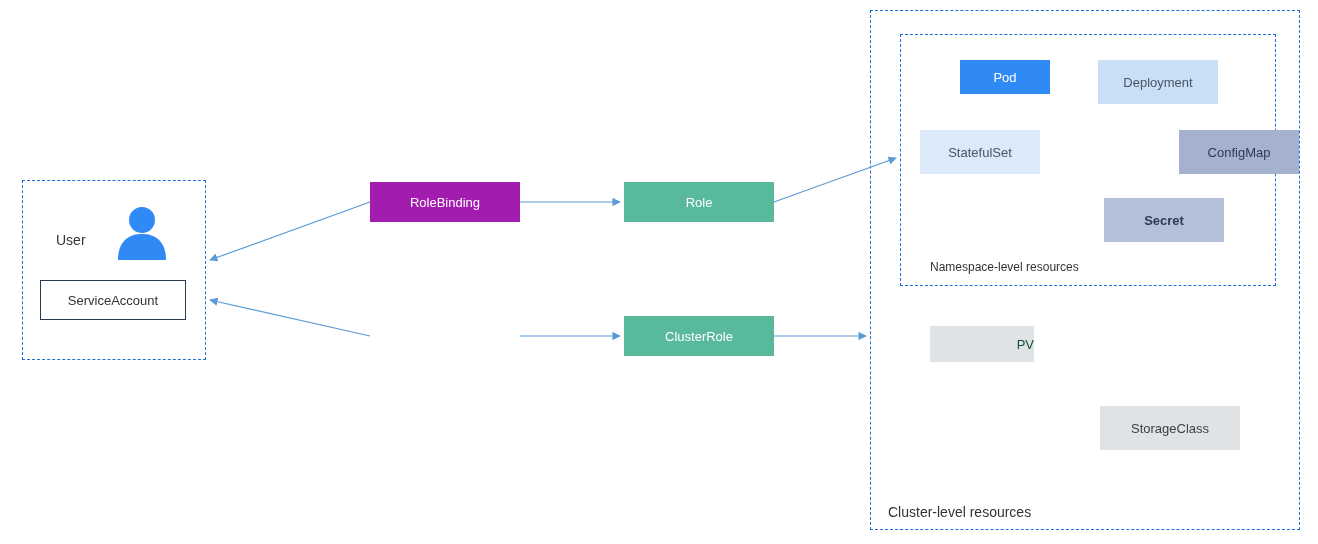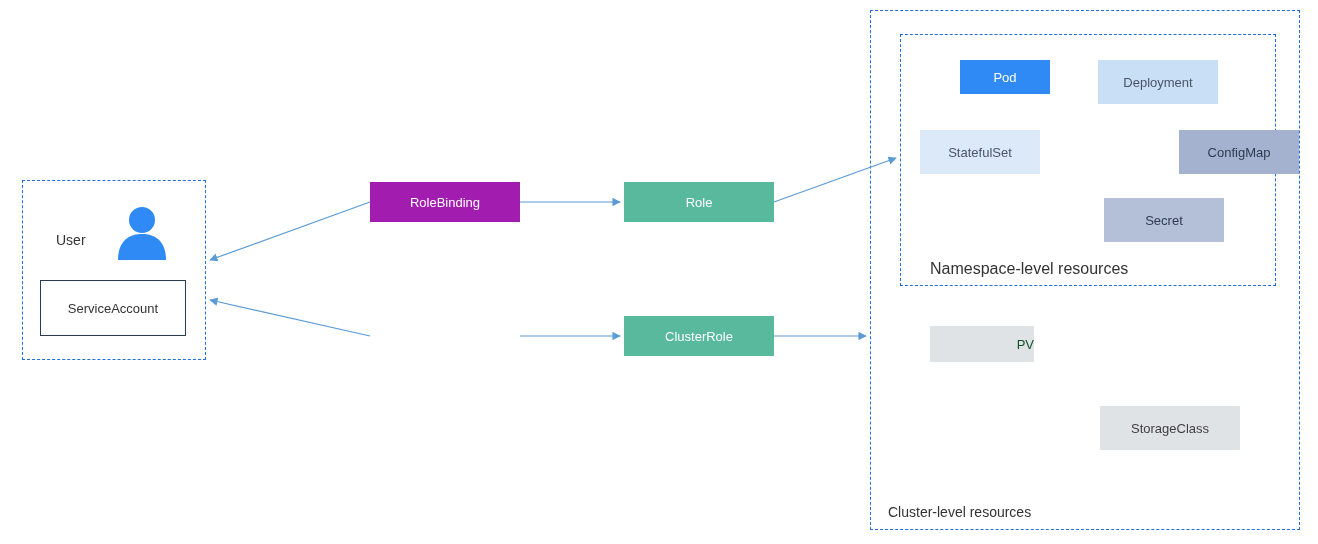--- a/index.html
+++ b/index.html
@@ -50,56 +50,56 @@
 
   <div class="dashed-box" style="left:22px; top:180px; width:184px; height:180px;"></div>
 
   <span class="lbl" style="left:56px; top:232px; font-size:14px; color:#333;">User</span>
 
   <svg class="user-icon" style="left:110px; top:200px;" width="64" height="64" viewBox="0 0 64 64">
     <circle cx="32" cy="20" r="13" fill="#2f8af5"></circle>
     <path d="M8 60 C8 40 20 34 32 34 C44 34 56 40 56 60 Z" fill="#2f8af5"></path>
   </svg>
 
-  <div class="solid-box" style="left:40px; top:280px; width:146px; height:56px; background:#ffffff; border:1px solid #2b3a55; color:#333;">
+  <div class="solid-box" style="left:40px; top:280px; width:146px; height:40px; background:#ffffff; border:1px solid #2b3a55; color:#333;">
     <span>ServiceAccount</span>
   </div>
 
   <div class="solid-box" style="left:370px; top:182px; width:150px; height:40px; background:#a21caf; color:#ffffff;">
     <span>RoleBinding</span>
   </div>
 
 
   <div class="solid-box" style="left:624px; top:182px; width:150px; height:40px; background:#59b99d; color:#ffffff;">
     <span>Role</span>
   </div>
 
   <div class="solid-box" style="left:624px; top:316px; width:150px; height:40px; background:#59b99d; color:#ffffff;">
     <span>ClusterRole</span>
   </div>
 
   <div class="dashed-box" style="left:870px; top:10px; width:430px; height:520px;"></div>
   <span class="lbl" style="left:888px; top:504px; font-size:14px; color:#333;">Cluster-level resources</span>
 
   <div class="dashed-box" style="left:900px; top:34px; width:376px; height:252px;"></div>
-  <span class="lbl" style="left:930px; top:260px; font-size:16px; color:#333;">Namespace-level resources</span>
+  <span class="lbl" style="left:930px; top:260px; font-size:12px; color:#333;">Namespace-level resources</span>
 
   <div class="solid-box" style="left:960px; top:60px; width:90px; height:34px; background:#2f8af5; color:#ffffff;">
     <span>Pod</span>
   </div>
   <div class="solid-box" style="left:1098px; top:60px; width:120px; height:44px; background:#c9dff5; color:#4a5568;">
     <span>Deployment</span>
   </div>
   <div class="solid-box" style="left:920px; top:130px; width:120px; height:44px; background:#dbe9f8; color:#4a5568;">
     <span>StatefulSet</span>
   </div>
   <div class="solid-box" style="left:1179px; top:130px; width:120px; height:44px; background:#a4b2cf; color:#2f3b52;">
     <span>ConfigMap</span>
   </div>
-  <div class="solid-box" style="left:1104px; top:198px; width:120px; height:44px; background:#b4bfd8; color:#2f3b52;">
+  <div class="solid-box" style="left:1104px; top:198px; width:120px; height:44px; background:#b4bfd8; color:#2f3b52;font-weight:bold;">
     <span>Secret</span>
   </div>
 
   <div class="solid-box" style="left:930px; top:326px; width:104px; height:36px; background:#dfe3e6; color:#14532d;justify-content:flex-end;">
     <span>PV</span>
   </div>
   <div class="solid-box" style="left:1100px; top:406px; width:140px; height:44px; background:#dfe3e6; color:#404040;">
     <span>StorageClass</span>
   </div>
 

